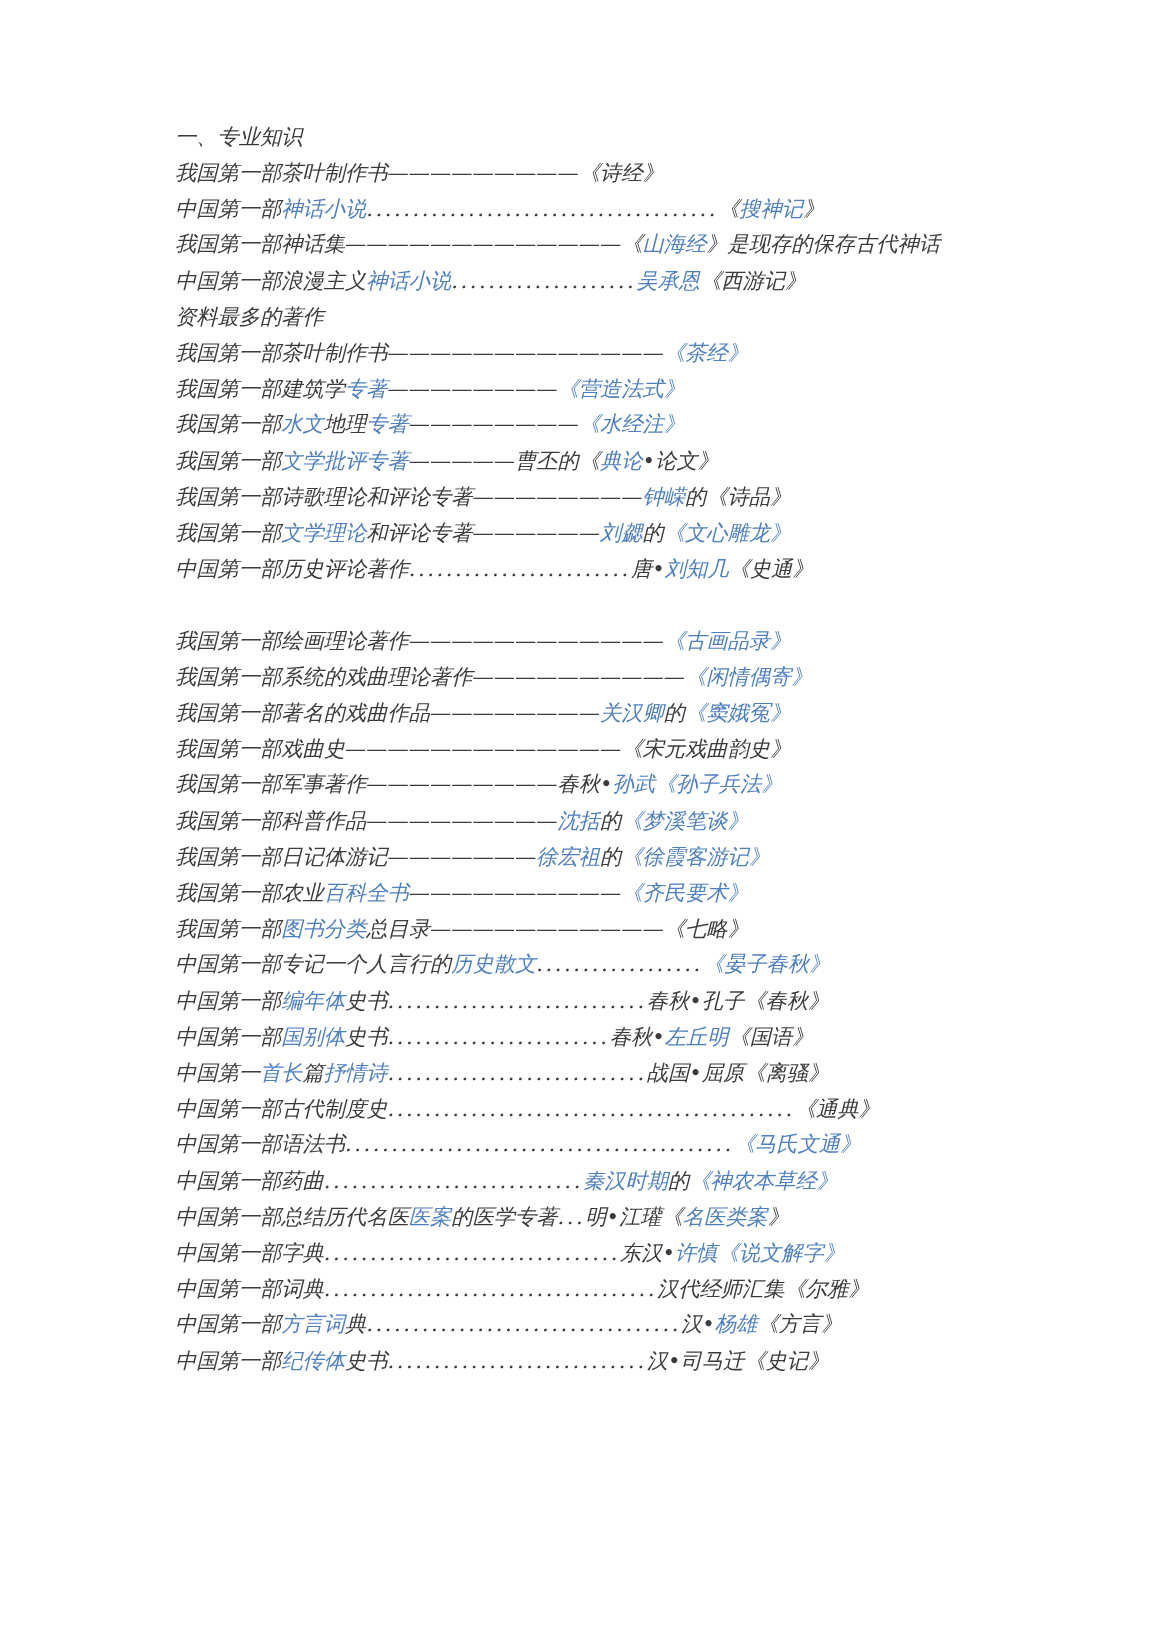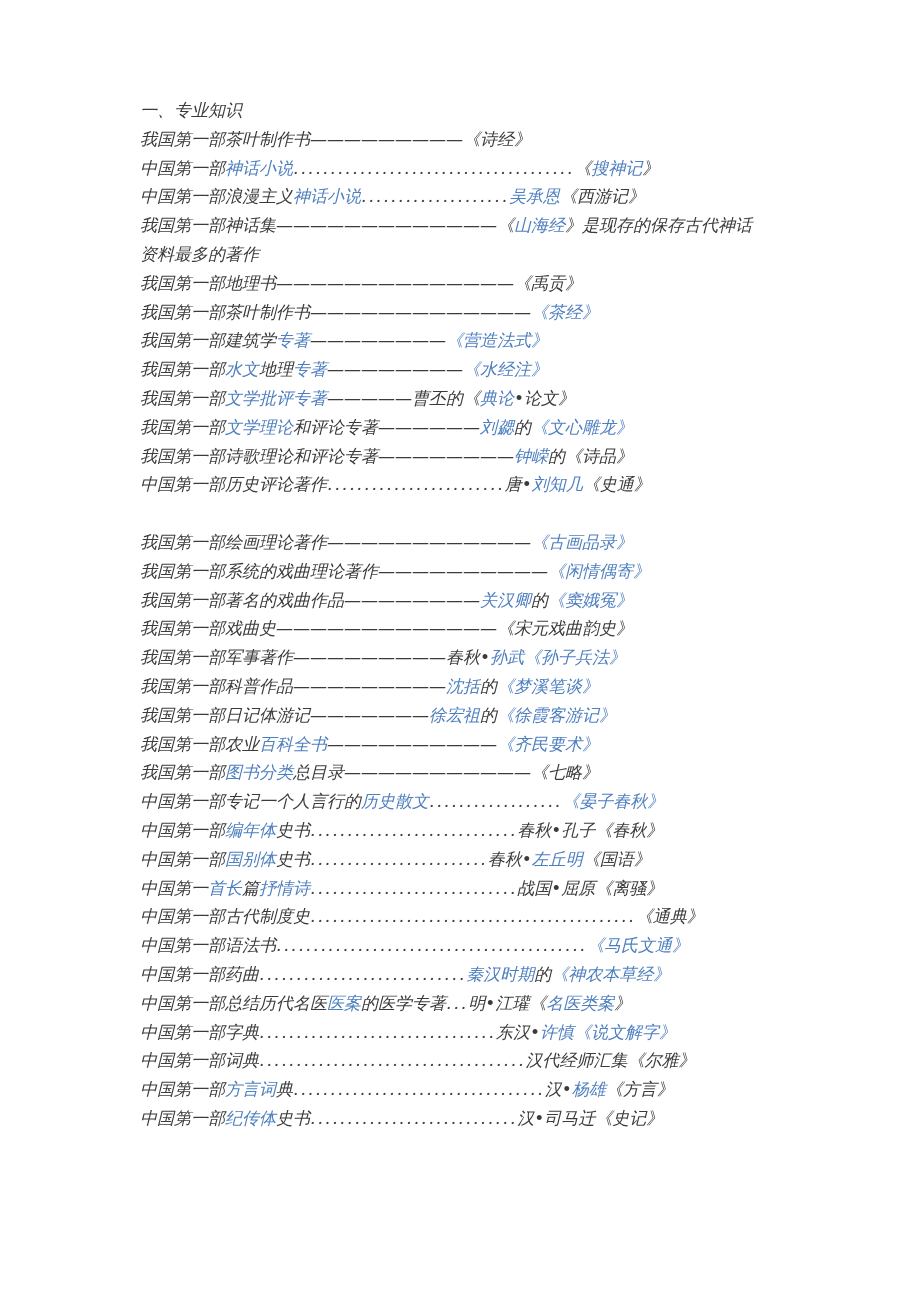--- a/index.html
+++ b/index.html
@@ -40,30 +40,29 @@
   }
 </style>
 </head>
 <body>
 
 <div class="doc">
   <div class="line">一、专业知识</div>
   <div id="lines">
       <div class="line"><span class="seg-k">我国第一部茶叶制作书</span><span class="sep-dash">—————————</span><span class="seg-k">《诗经》</span></div>
       <div class="line"><span class="seg-k">中国第一部</span><span class="seg-b">神话小说</span><span class="sep-dots">......................................</span><span class="seg-k">《</span><span class="seg-b">搜神记</span><span class="seg-k">》</span></div>
+      <div class="line"><span class="seg-k">我国第一部神话集</span><span class="sep-dash">—————————————</span><span class="seg-k">《</span><span class="seg-b">山海经</span><span class="seg-k">》是现存的保存古代神话</span></div>
       <div class="line"><span class="seg-k">中国第一部浪漫主义</span><span class="seg-b">神话小说</span><span class="sep-dots">....................</span><span class="seg-b">吴承恩</span><span class="seg-k">《西游记》</span></div>
-      <div class="line"><span class="seg-k">我国第一部神话集</span><span class="sep-dash">—————————————</span><span class="seg-k">《</span><span class="seg-b">山海经</span><span class="seg-k">》是现存的保存古代神话</span></div>
       <div class="line"><span class="seg-k">资料最多的著作</span></div>
-      <div class="line"><span class="seg-k">我国第一部地理书</span><span class="sep-dash">——————————————</span><span class="seg-k">《禹贡》</span></div>
       <div class="line"><span class="seg-k">我国第一部茶叶制作书</span><span class="sep-dash">—————————————</span><span class="seg-b">《茶经》</span></div>
       <div class="line"><span class="seg-k">我国第一部建筑学</span><span class="seg-b">专著</span><span class="sep-dash">————————</span><span class="seg-b">《营造法式》</span></div>
       <div class="line"><span class="seg-k">我国第一部</span><span class="seg-b">水文</span><span class="seg-k">地理</span><span class="seg-b">专著</span><span class="sep-dash">————————</span><span class="seg-b">《水经注》</span></div>
       <div class="line"><span class="seg-k">我国第一部</span><span class="seg-b">文学批评专著</span><span class="sep-dash">—————</span><span class="seg-k">曹丕的《</span><span class="seg-b">典论</span><span class="seg-k">•论文》</span></div>
+      <div class="line"><span class="seg-k">我国第一部诗歌理论和评论专著</span><span class="sep-dash">————————</span><span class="seg-b">钟嵘</span><span class="seg-k">的《诗品》</span></div>
       <div class="line"><span class="seg-k">我国第一部</span><span class="seg-b">文学理论</span><span class="seg-k">和评论专著</span><span class="sep-dash">——————</span><span class="seg-b">刘勰</span><span class="seg-k">的</span><span class="seg-b">《文心雕龙》</span></div>
-      <div class="line"><span class="seg-k">我国第一部诗歌理论和评论专著</span><span class="sep-dash">————————</span><span class="seg-b">钟嵘</span><span class="seg-k">的《诗品》</span></div>
       <div class="line"><span class="seg-k">中国第一部历史评论著作</span><span class="sep-dots">........................</span><span class="seg-k">唐•</span><span class="seg-b">刘知几</span><span class="seg-k">《史通》</span></div>
       <div class="line"></div>
       <div class="line"><span class="seg-k">我国第一部绘画理论著作</span><span class="sep-dash">————————————</span><span class="seg-b">《古画品录》</span></div>
       <div class="line"><span class="seg-k">我国第一部系统的戏曲理论著作</span><span class="sep-dash">——————————</span><span class="seg-b">《闲情偶寄》</span></div>
       <div class="line"><span class="seg-k">我国第一部著名的戏曲作品</span><span class="sep-dash">————————</span><span class="seg-b">关汉卿</span><span class="seg-k">的</span><span class="seg-b">《窦娥冤》</span></div>
       <div class="line"><span class="seg-k">我国第一部戏曲史</span><span class="sep-dash">—————————————</span><span class="seg-k">《宋元戏曲韵史》</span></div>
       <div class="line"><span class="seg-k">我国第一部军事著作</span><span class="sep-dash">—————————</span><span class="seg-k">春秋•</span><span class="seg-b">孙武</span><span class="seg-b">《孙子兵法》</span></div>
       <div class="line"><span class="seg-k">我国第一部科普作品</span><span class="sep-dash">—————————</span><span class="seg-b">沈括</span><span class="seg-k">的</span><span class="seg-b">《梦溪笔谈》</span></div>
       <div class="line"><span class="seg-k">我国第一部日记体游记</span><span class="sep-dash">———————</span><span class="seg-b">徐宏祖</span><span class="seg-k">的</span><span class="seg-b">《徐霞客游记》</span></div>
       <div class="line"><span class="seg-k">我国第一部农业</span><span class="seg-b">百科全书</span><span class="sep-dash">——————————</span><span class="seg-b">《齐民要术》</span></div>

